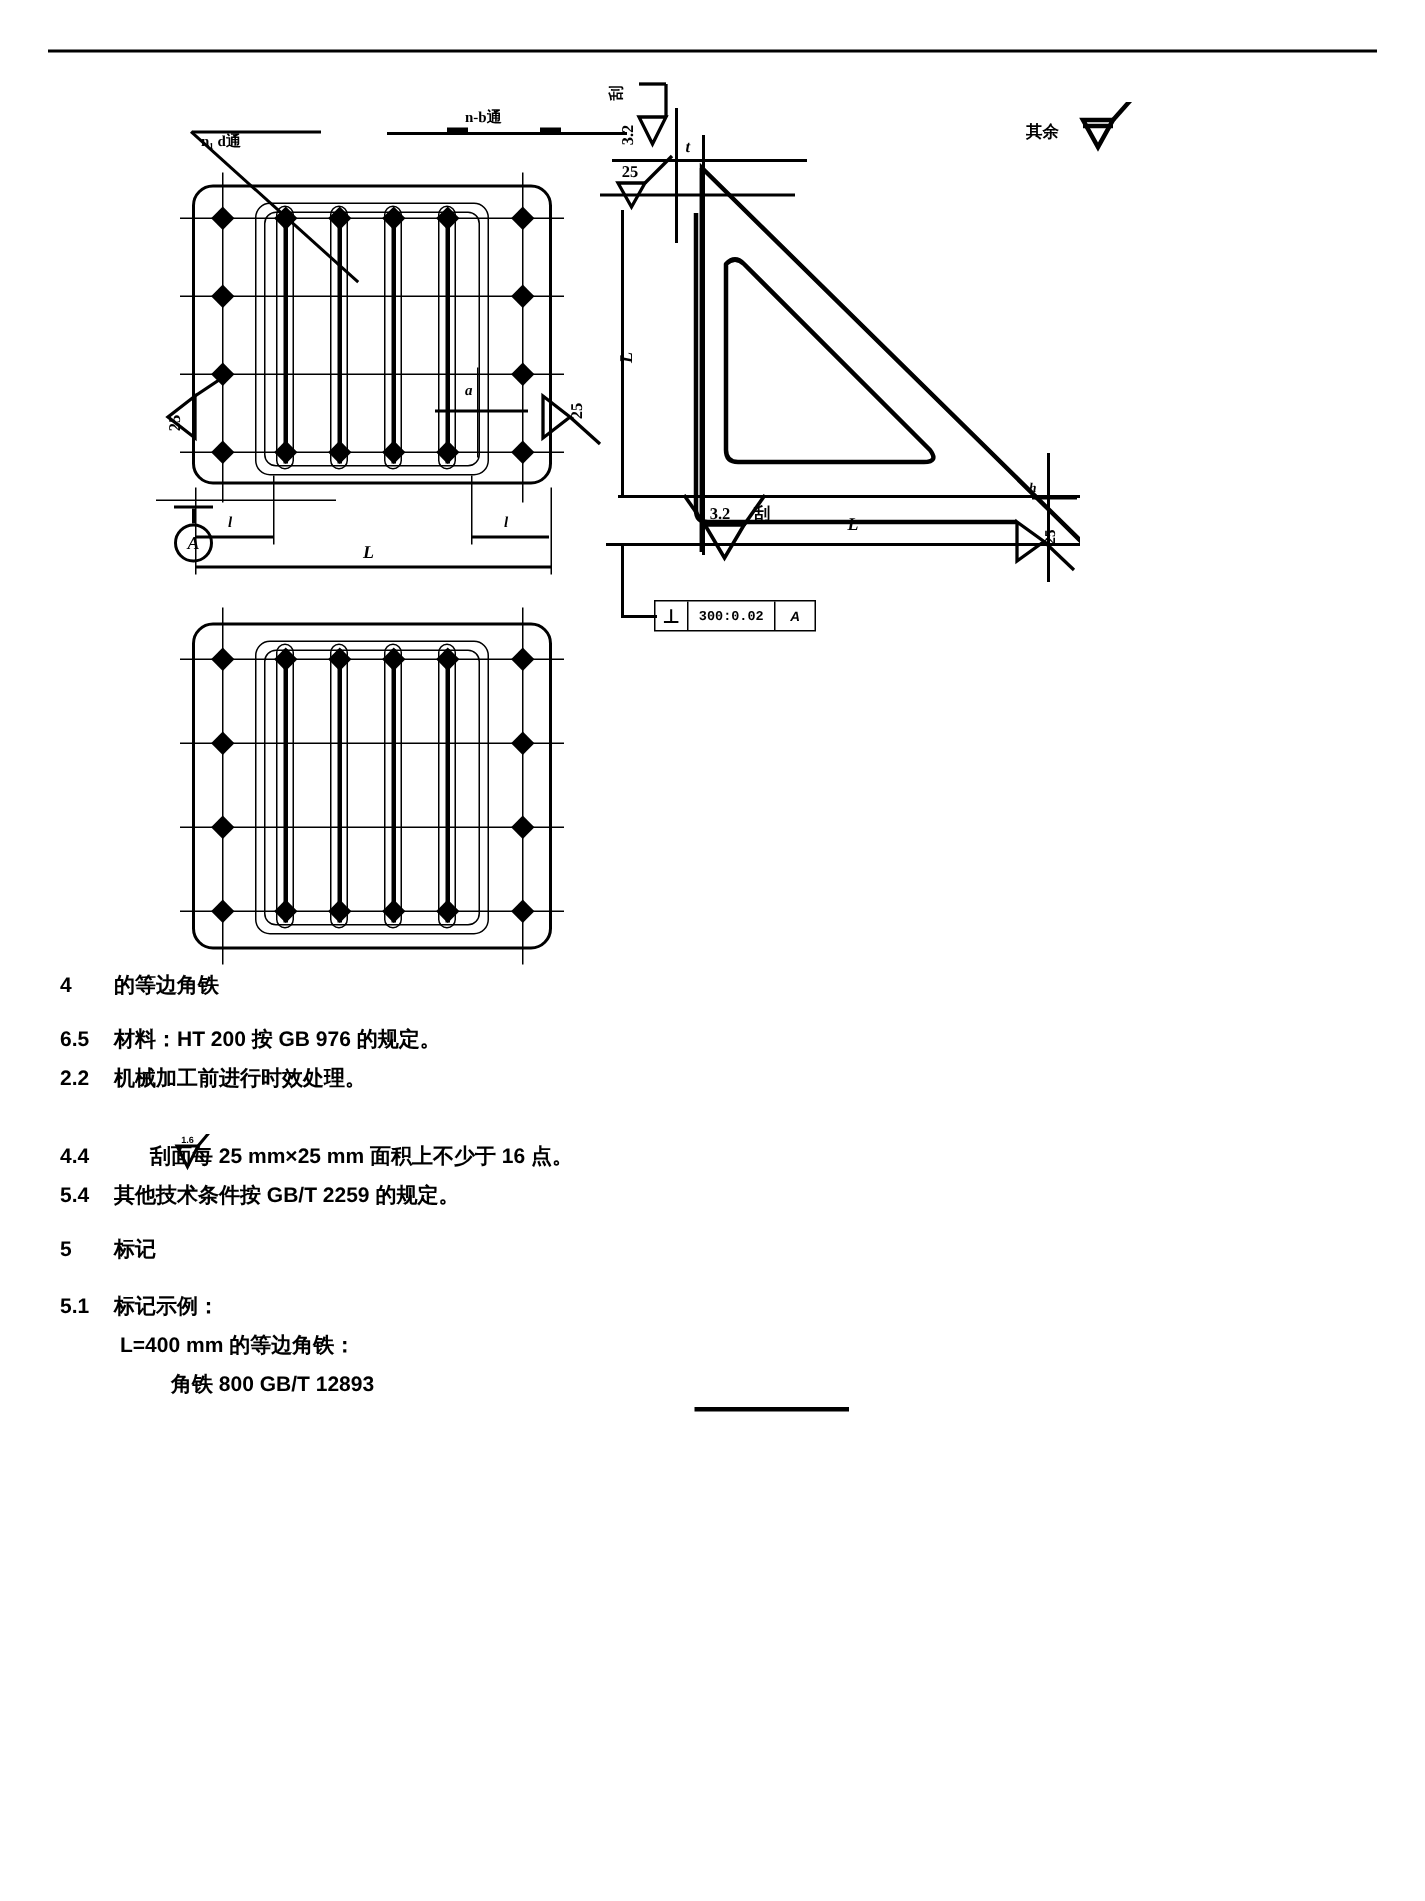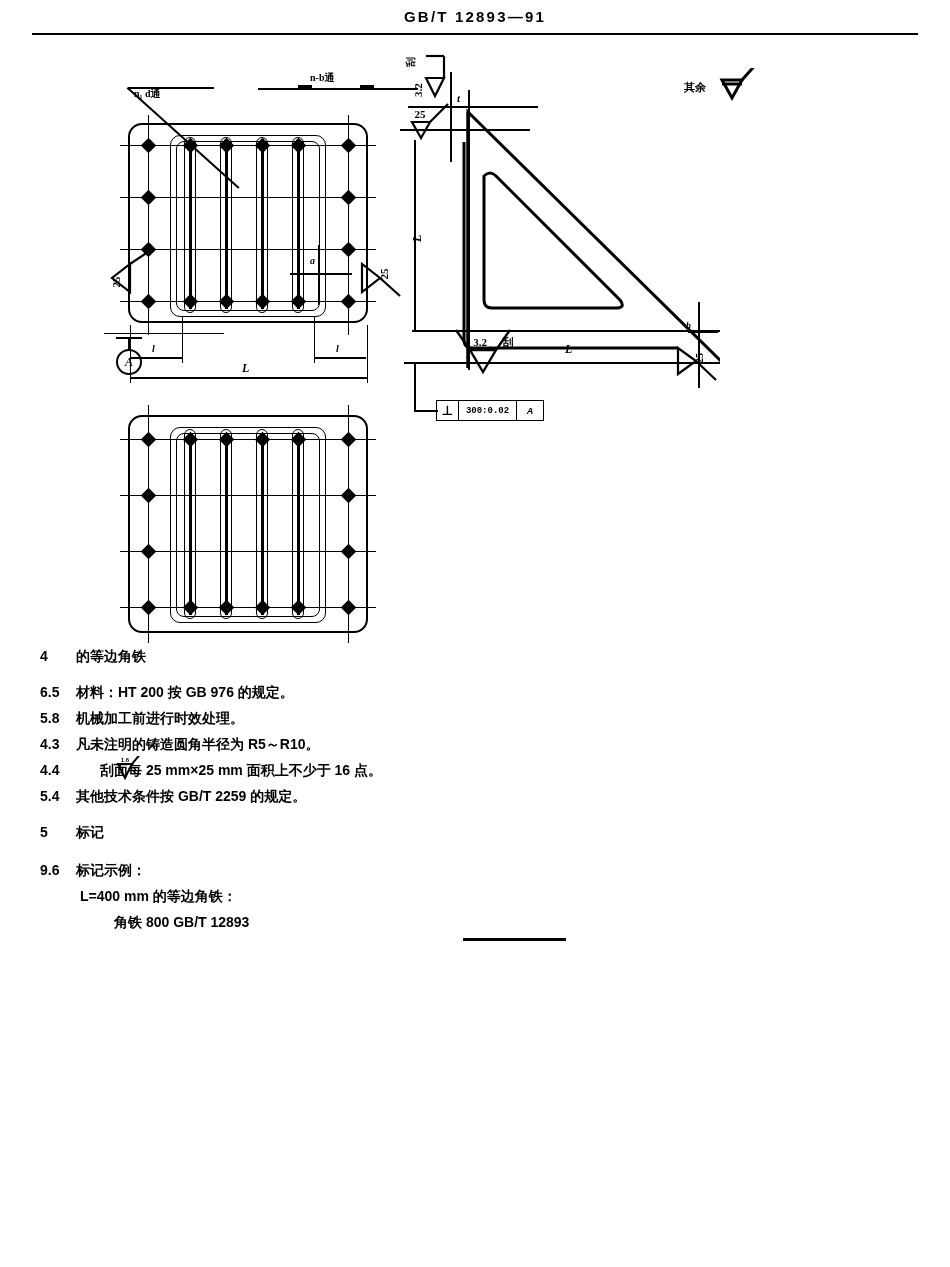--- a/index.html
+++ b/index.html
@@ -71,21 +71,20 @@
     font-weight:bold;font-size:14px;white-space:nowrap;
   }
   .num{display:inline-block;width:36px;}
   .foot-rule{position:absolute;left:463px;top:938px;width:103px;height:2.5px;background:#000;}
 </style>
 </head>
 <body>
 
 <div class="page">
 
-  <div class="hdr-title">GB/T 12893—91</div>
   <div class="hdr-rule"></div>
 
   <div class="dw" style="left:110px;top:55px;width:280px;height:330px;">
 
     <div class="ln" style="left:18px;top:32px;width:86px;height:1.6px;"></div>
     <div class="ln" style="left:18px;top:32px;width:150px;height:1.8px;transform:rotate(42deg);transform-origin:0 0;"></div>
     <div class="lbl" style="left:24px;top:32px;font-size:10px;">n₁ d通</div>
 
     <div class="ln" style="left:148px;top:33px;width:160px;height:1.6px;"></div>
     <div class="lbl" style="left:200px;top:16px;font-size:10px;">n-b通</div>
@@ -287,42 +286,39 @@
   </div>
 
   <div class="sec-h" style="left:40px;top:648px;">
     <span class="num">4</span><span>的等边角铁</span>
   </div>
 
   <div class="para" style="left:40px;top:684px;">
     <span class="num">6.5</span><span>材料：HT 200 按 GB 976 的规定。</span>
   </div>
   <div class="para" style="left:40px;top:710px;">
-    <span class="num">5.8</span><span>机械加工前进行时效处理。</span>
-  </div>
-  <div class="para" style="left:40px;top:736px;">
-    <span class="num">4.3</span><span>凡未注明的铸造圆角半径为 R5～R10。</span>
+    <span class="num">2.2</span><span>机械加工前进行时效处理。</span>
   </div>
   <div class="para" style="left:40px;top:762px;">
     <span class="num">4.4</span><span style="margin-left:24px;">刮面每 25 mm×25 mm 面积上不少于 16 点。</span>
   </div>
 
   <svg class="dw" style="left:116px;top:756px;width:30px;height:26px;" viewBox="0 0 30 26">
     <polygon points="2,8 16,8 9,22" fill="none" stroke="#000" stroke-width="2"></polygon>
     <line x1="16" y1="8" x2="26" y2="-4" stroke="#000" stroke-width="2"></line>
     <text x="9" y="6" font-size="6" font-weight="bold" font-family="Liberation Sans, sans-serif" text-anchor="middle">1.6</text>
   </svg>
 
   <div class="para" style="left:40px;top:788px;">
     <span class="num">5.4</span><span>其他技术条件按 GB/T 2259 的规定。</span>
   </div>
 
   <div class="sec-h" style="left:40px;top:824px;">
     <span class="num">5</span><span>标记</span>
   </div>
   <div class="para" style="left:40px;top:862px;">
-    <span class="num">9.6</span><span>标记示例：</span>
+    <span class="num">5.1</span><span>标记示例：</span>
   </div>
   <div class="para" style="left:80px;top:888px;">L=400 mm 的等边角铁：</div>
   <div class="para" style="left:114px;top:914px;">角铁   800  GB/T 12893</div>
 
   <div class="foot-rule"></div>
 </div>
 
 </body></html>

